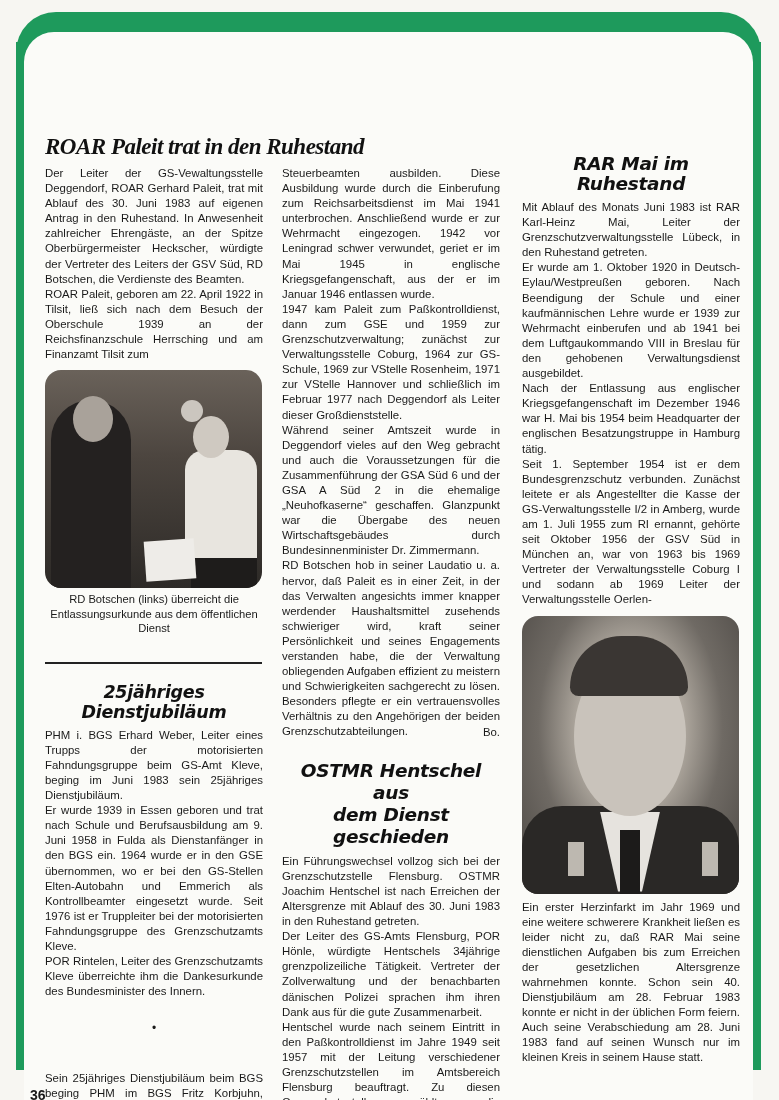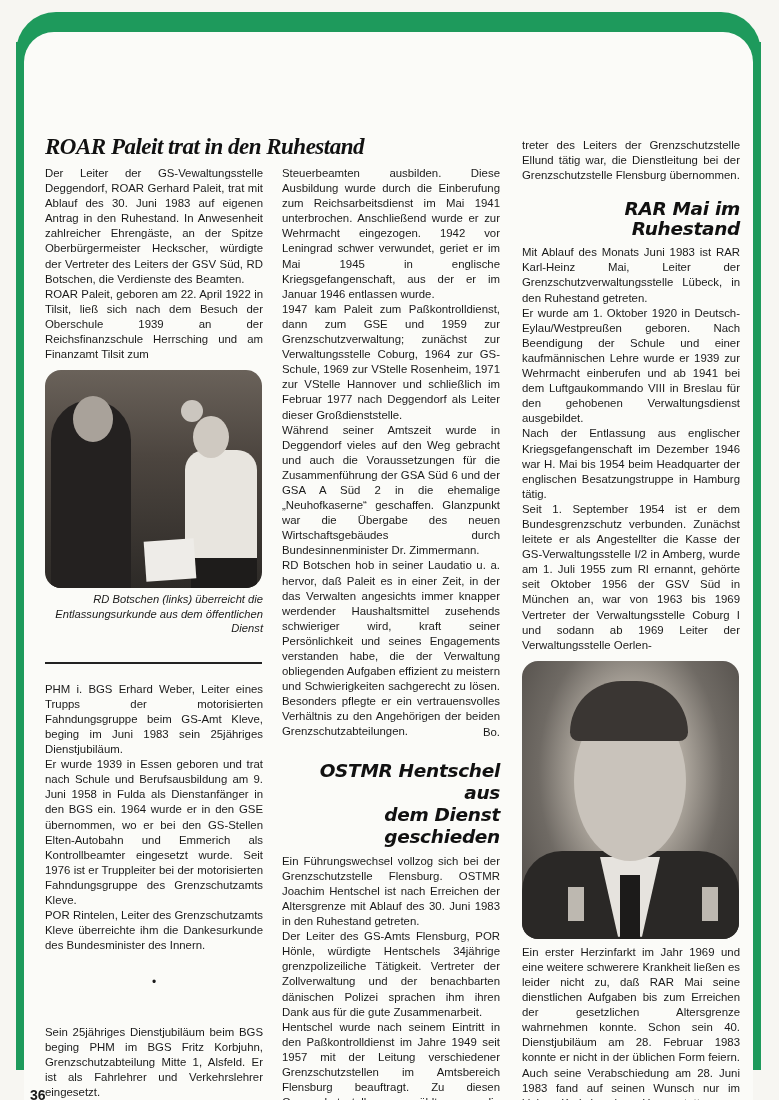--- a/index.html
+++ b/index.html
@@ -13,27 +13,27 @@
   .green-left { position:absolute; left:0; top:30px; width:8px; height:1028px; background:#1e9a5c; }
   .green-right { position:absolute; right:0; top:30px; width:8px; height:1028px; background:#1e9a5c; }
   .col { position:absolute; font-size:11.4px; line-height:15.1px; text-align:justify; }
   .col p { margin:0; }
   .c1 { left:45px; width:218px; top:152px; }
   .c2 { left:282px; width:218px; top:162px; }
   .c3 { left:522px; width:218px; top:134px; }
   h1.big { position:absolute; left:45px; top:134px; margin:0; font-family:Liberation Serif, serif;
            font-weight:bold; font-style:italic; font-size:23px; letter-spacing:-0.5px; color:#111; white-space:nowrap; }
   h2.sec { font-family:"DejaVu Sans", sans-serif; font-weight:bold; font-style:italic; font-size:17.5px;
-           line-height:20px; margin:0 0 6px 0; color:#111; letter-spacing:-0.3px; text-align:right; }
+           line-height:20px; margin:0 0 6px 0; color:#111; letter-spacing:-0.3px; text-align:center; }
   .photo { border-radius:16px; overflow:hidden; background:#444; position:relative; }
   .photo1 { width:217px; height:218px; margin:8px 0 4px 0; background:
            linear-gradient(180deg,#6a625a 0%,#4c453f 40%,#2d2a27 100%); }
   .photo2 { width:217px; height:278px; margin:8px 0 6px 0; background:
            radial-gradient(ellipse at 50% 40%, #d9d4cc 0%, #b9b2a8 30%, #6f6a64 60%, #4a4642 100%); }
-  .caption { font-style:italic; font-size:11.2px; line-height:14.5px; text-align:right; }
+  .caption { font-size:11.2px; line-height:14.5px; text-align:center; }
   .rule { width:217px; height:2px; background:#222; margin:26px 0 18px 0; }
   .dot { text-align:center; margin:22px 0 34px 0; font-size:12px; }
   .pageno { position:absolute; left:30px; top:1087px; font-size:14px; font-weight:bold; }
   
   .fig { position:absolute; }
 </style>
 </head>
 <body>
 
 <div class="frame">
@@ -55,20 +55,24 @@
     <div class="fig" style="left:140px;top:80px;width:72px;height:110px;background:#e8e5df;border-radius:20px 20px 0 0;"></div>
     <div class="fig" style="left:146px;top:188px;width:66px;height:30px;background:#1e1c1b;"></div>
     <div class="fig" style="left:148px;top:46px;width:36px;height:42px;background:#cfc9c1;border-radius:50%;"></div>
     <div class="fig" style="left:100px;top:170px;width:50px;height:40px;background:#eeece8;transform:rotate(-4deg);"></div>
     <div class="fig" style="left:136px;top:30px;width:22px;height:22px;background:#cbc6bf;border-radius:50%;"></div>
   </div>
   <div class="caption">RD Botschen (links) überreicht die Entlassungsurkunde aus dem öffentlichen Dienst</div>
 
   <div class="rule"></div>
 
+  <h2 class="sec">
+    <span>25jähriges</span><br>
+    <span>Dienstjubiläum</span>
+  </h2>
   <p>PHM i. BGS Erhard Weber, Leiter eines Trupps der motorisierten Fahndungsgruppe beim GS-Amt Kleve, beging im Juni 1983 sein 25jähriges Dienstjubiläum.</p>
   <p>Er wurde 1939 in Essen geboren und trat nach Schule und Berufsausbildung am 9. Juni 1958 in Fulda als Dienstanfänger in den BGS ein. 1964 wurde er in den GSE übernommen, wo er bei den GS-Stellen Elten-Autobahn und Emmerich als Kontrollbeamter eingesetzt wurde. Seit 1976 ist er Truppleiter bei der motorisierten Fahndungsgruppe des Grenzschutzamts Kleve.</p>
   <p>POR Rintelen, Leiter des Grenzschutzamts Kleve überreichte ihm die Dankesurkunde des Bundesminister des Innern.</p>
   <div class="dot">•</div>
   <p>Sein 25jähriges Dienstjubiläum beim BGS beging PHM im BGS Fritz Korbjuhn, Grenzschutzabteilung Mitte 1, Alsfeld. Er ist als Fahrlehrer und Verkehrslehrer eingesetzt.</p>
 
 </div>
 
 <div class="col c2" style="top:166px;">
   <p>Steuerbeamten ausbilden. Diese Ausbildung wurde durch die Einberufung zum Reichsarbeitsdienst im Mai 1941 unterbrochen. Anschließend wurde er zur Wehrmacht eingezogen. 1942 vor Leningrad schwer verwundet, geriet er im Mai 1945 in englische Kriegsgefangenschaft, aus der er im Januar 1946 entlassen wurde.</p>
@@ -81,21 +85,20 @@
     <span>OSTMR Hentschel aus</span><br>
     <span>dem Dienst geschieden</span>
   </h2>
   <p>Ein Führungswechsel vollzog sich bei der Grenzschutzstelle Flensburg. OSTMR Joachim Hentschel ist nach Erreichen der Altersgrenze mit Ablauf des 30. Juni 1983 in den Ruhestand getreten.</p>
   <p>Der Leiter des GS-Amts Flensburg, POR Hönle, würdigte Hentschels 34jährige grenzpolizeiliche Tätigkeit. Vertreter der Zollverwaltung und der benachbarten dänischen Polizei sprachen ihm ihren Dank aus für die gute Zusammenarbeit.</p>
   <p>Hentschel wurde nach seinem Eintritt in den Paßkontrolldienst im Jahre 1949 seit 1957 mit der Leitung verschiedener Grenzschutzstellen im Amtsbereich Flensburg beauftragt. Zu diesen Grenzschutzstellen zählten die Grenzschutzstelle Flensburg-Harrislee, die Grenzschutzstelle Böglum und die Grenzschutzstelle Flensburg. Jahrelang war der scheidende PVB in der Personalratsarbeit tätig, u. a. im Personalrat des Grenzschutzamts Flensburg und im Hauptpersonalrat beim BMI.</p>
 
 </div>
 
 <div class="col c3" style="top:138px;">
-  <p>treter des Leiters der Grenzschutzstelle Ellund tätig war, die Dienstleitung bei der Grenzschutzstelle Flensburg übernommen.</p>
 
   <h2 class="sec" style="margin-top:16px;font-size:18.5px;">RAR Mai im Ruhestand</h2>
   <p>Mit Ablauf des Monats Juni 1983 ist RAR Karl-Heinz Mai, Leiter der Grenzschutzverwaltungsstelle Lübeck, in den Ruhestand getreten.</p>
   <p>Er wurde am 1. Oktober 1920 in Deutsch-Eylau/Westpreußen geboren. Nach Beendigung der Schule und einer kaufmännischen Lehre wurde er 1939 zur Wehrmacht einberufen und ab 1941 bei dem Luftgaukommando VIII in Breslau für den gehobenen Verwaltungsdienst ausgebildet.</p>
   <p>Nach der Entlassung aus englischer Kriegsgefangenschaft im Dezember 1946 war H. Mai bis 1954 beim Headquarter der englischen Besatzungstruppe in Hamburg tätig.</p>
   <p>Seit 1. September 1954 ist er dem Bundesgrenzschutz verbunden. Zunächst leitete er als Angestellter die Kasse der GS-Verwaltungsstelle I/2 in Amberg, wurde am 1. Juli 1955 zum RI ernannt, gehörte seit Oktober 1956 der GSV Süd in München an, war von 1963 bis 1969 Vertreter der Verwaltungsstelle Coburg I und sodann ab 1969 Leiter der Verwaltungsstelle Oerlen-</p>
 
   <div class="photo photo2">
     <div class="fig" style="left:0;top:190px;width:217px;height:90px;background:#2a2826;border-radius:40px 40px 0 0;"></div>
     <div class="fig" style="left:78px;top:196px;width:60px;height:80px;background:#e6e3de;clip-path:polygon(0 0,100% 0,70% 100%,30% 100%);"></div>

